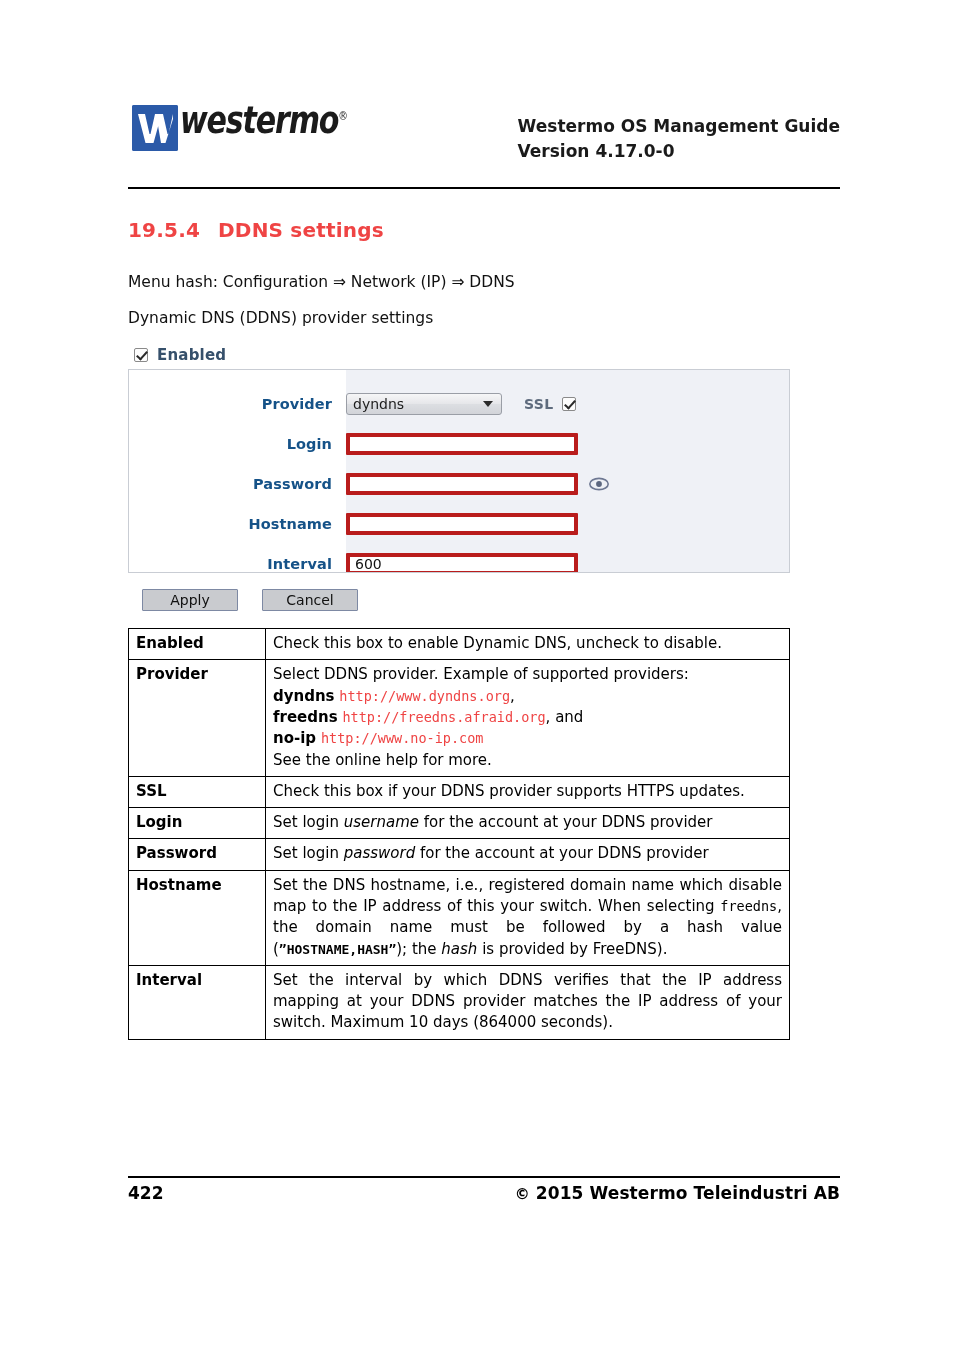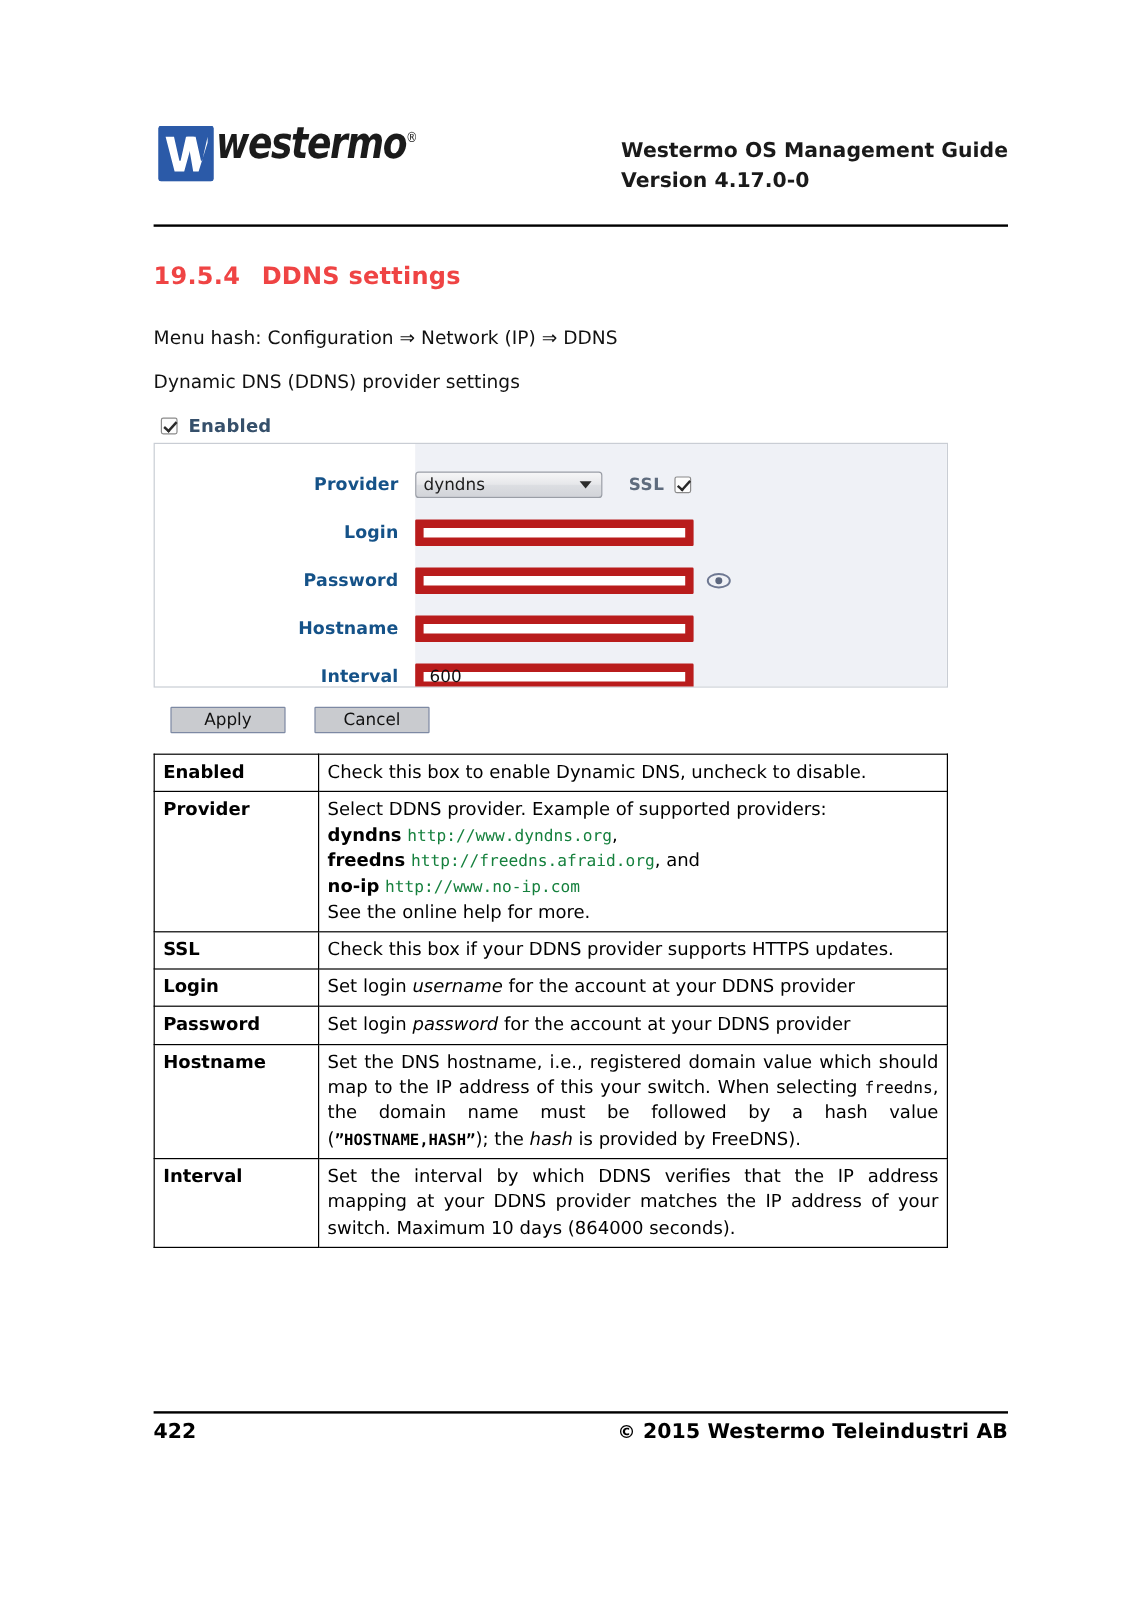--- a/index.html
+++ b/index.html
@@ -199,21 +199,21 @@
     top: 50%;
     transform: translateY(-50%);
     width: 0; height: 0;
     border-left: 5px solid transparent;
     border-right: 5px solid transparent;
     border-top: 6px solid #2b2b2b;
   }
   .txt {
     width: 232px;
     height: 22px;
-    border: 7px solid #b91c1c;
+    border: 4px solid #b91c1c;
     background: #ffffff;
     font-size: 14px;
     color: #111;
     display: flex;
     align-items: center;
     padding: 0 5px;
     box-sizing: border-box;
     border-radius: 1px;
   }
   .ssl-wrap {
@@ -272,21 +272,21 @@
   }
   #desc-table td.def { text-align: justify; }
   #desc-table td.def.nojust { text-align: left; }
   .mono {
     font-family: "DejaVu Sans Mono", monospace;
     font-size: 13.5px;
   }
   .url {
     font-family: "DejaVu Sans Mono", monospace;
     font-size: 13.5px;
-    color: #15803d;
+    color: #ef4444;
   }
   .b { font-weight: 700; }
   .i { font-style: italic; }
   .monob {
     font-family: "DejaVu Sans Mono", monospace;
     font-size: 13px;
     font-weight: 700;
   }
 
   #closing-line {
@@ -458,21 +458,21 @@
         <td class="def nojust"><span>Set login </span><span class="i">username</span><span> for the account at your DDNS provider</span></td>
       </tr>
 
       <tr>
         <td class="term">Password</td>
         <td class="def nojust"><span>Set login </span><span class="i">password</span><span> for the account at your DDNS provider</span></td>
       </tr>
 
       <tr>
         <td class="term">Hostname</td>
-        <td class="def"><span>Set the DNS hostname, i.e., registered domain value which should map to the IP address of this your switch. When selecting </span><span class="mono">freedns</span><span>, the domain name must be followed by a hash value (</span><span class="monob">”HOSTNAME,HASH”</span><span>); the </span><span class="i">hash</span><span> is provided by FreeDNS).</span></td>
+        <td class="def"><span>Set the DNS hostname, i.e., registered domain name which disable map to the IP address of this your switch. When selecting </span><span class="mono">freedns</span><span>, the domain name must be followed by a hash value (</span><span class="monob">”HOSTNAME,HASH”</span><span>); the </span><span class="i">hash</span><span> is provided by FreeDNS).</span></td>
       </tr>
 
       <tr>
         <td class="term">Interval</td>
         <td class="def">Set the interval by which DDNS verifies that the IP address mapping at your DDNS provider matches the IP address of your switch. Maximum 10 days (864000 seconds).</td>
       </tr>
     </tbody>
   </table>
 
 </div>

